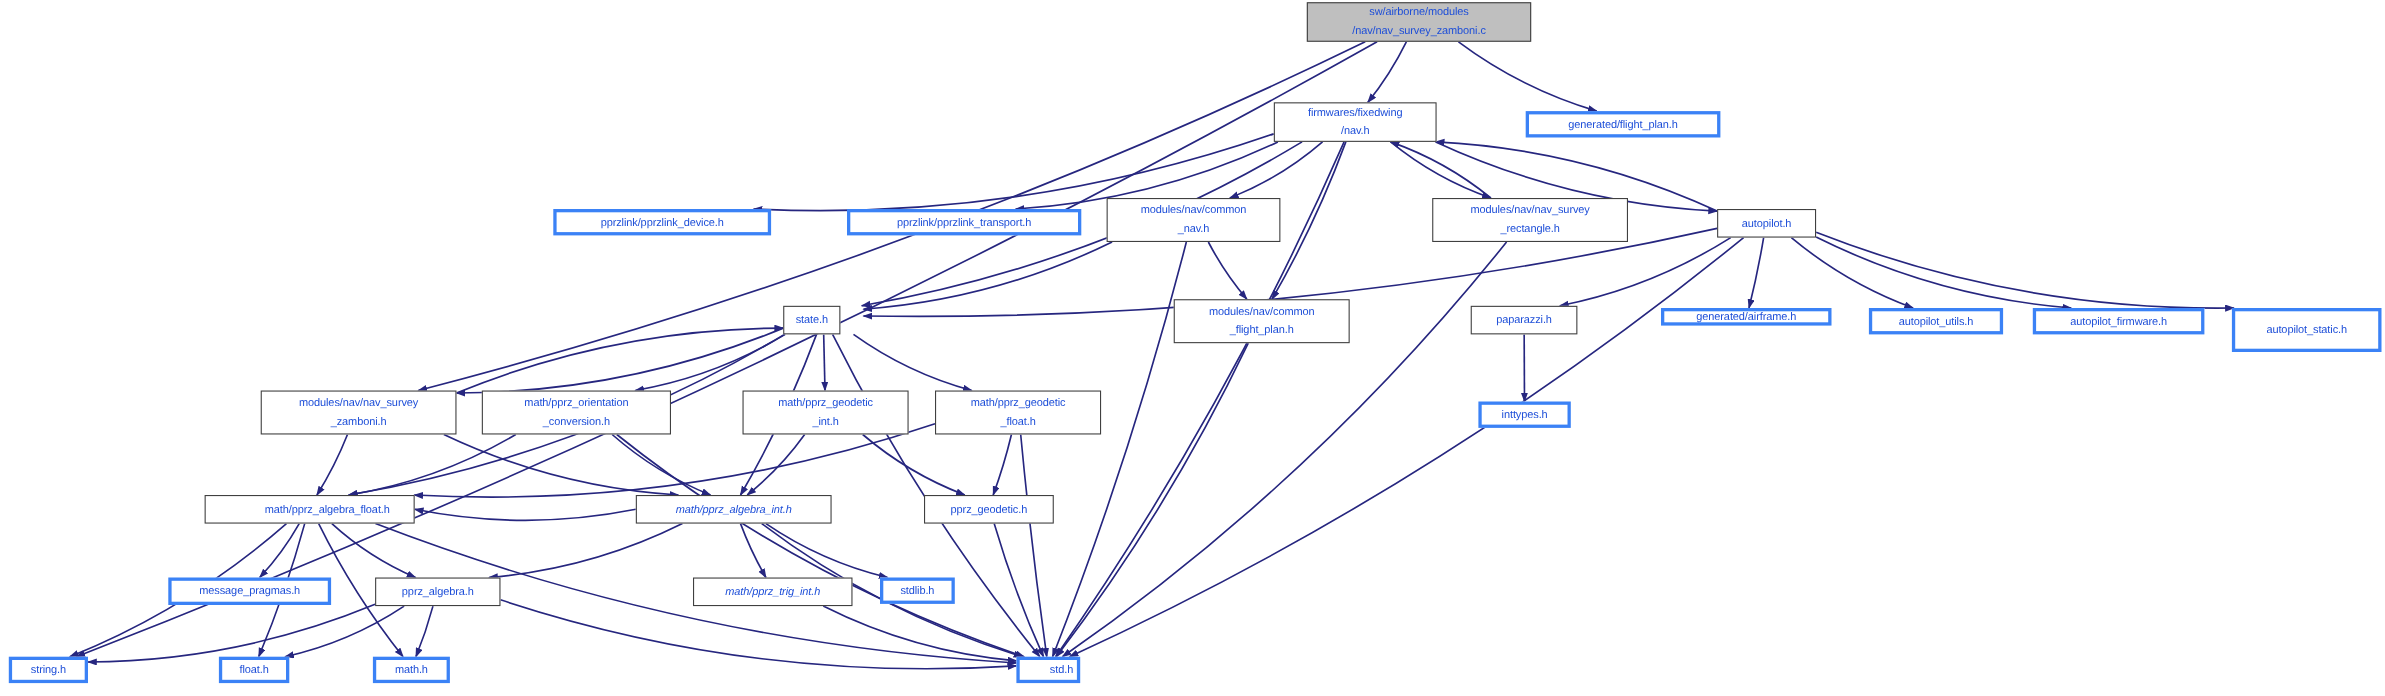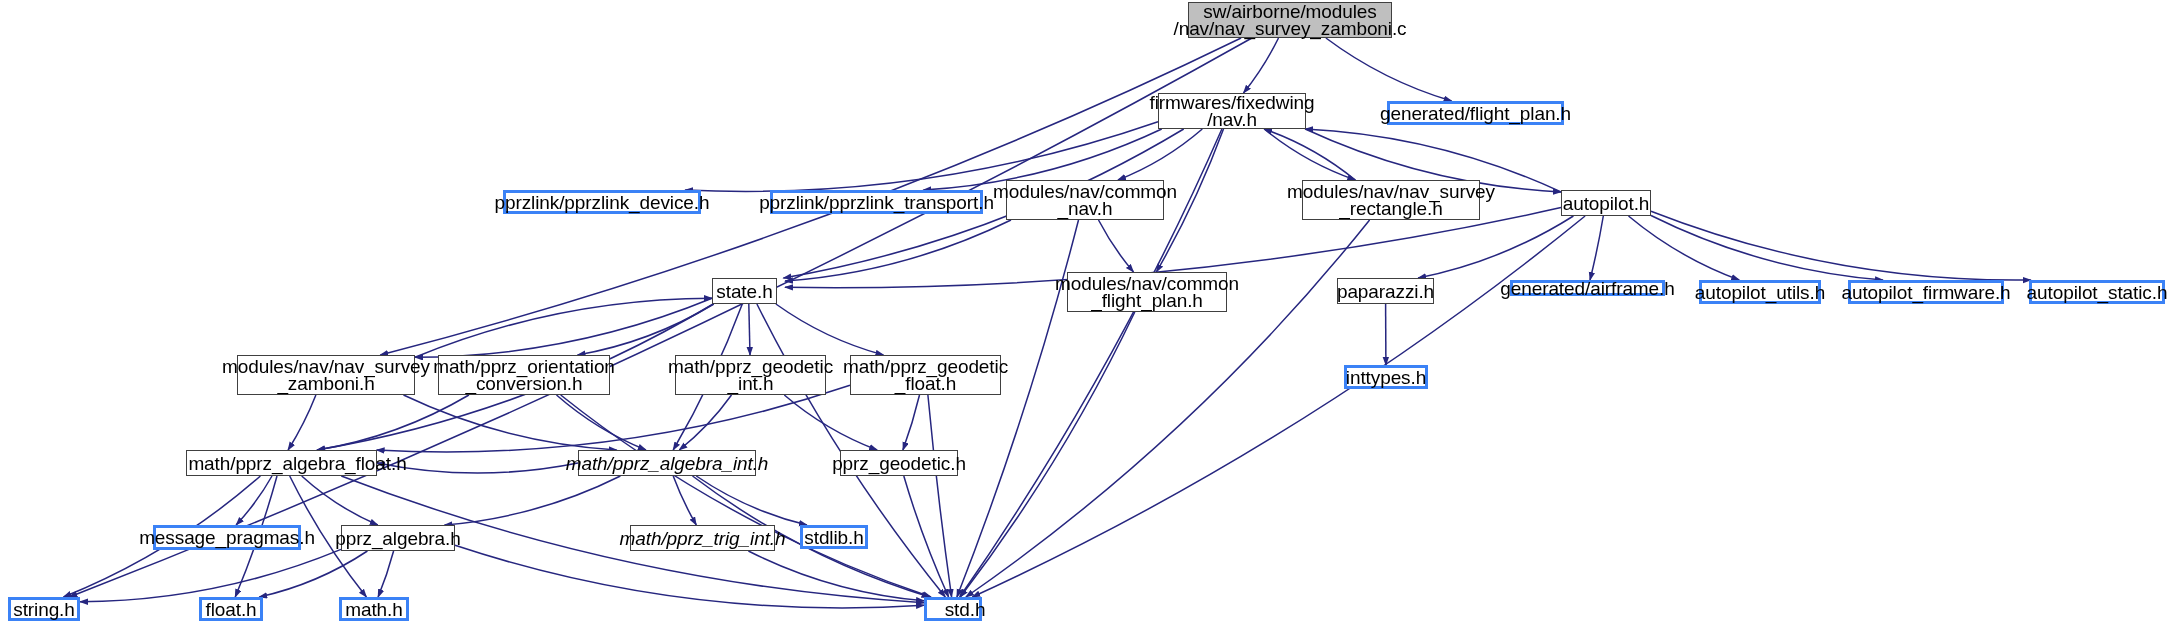--- a/index.html
+++ b/index.html
@@ -1,21 +1,21 @@
 <!DOCTYPE html>
 <html><head>
 <meta charset="utf-8">
 <style>
   html,body{margin:0;padding:0;background:#ffffff;}
   body{font-family:"Liberation Sans","DejaVu Sans",sans-serif;}
   #graph{position:relative;width:2168px;height:633px;overflow:hidden;background:#ffffff;}
   #edges{position:absolute;left:0;top:0;width:2168px;height:633px;pointer-events:none;}
   .node{position:absolute;box-sizing:border-box;display:flex;align-items:center;
         justify-content:center;text-align:center;background:#ffffff;
-        font-size:19px;line-height:17px;color:#000000;white-space:pre;
+        font-size:10px;line-height:17px;color:#1d4ed8;white-space:pre;
         letter-spacing:-0.1px;}
   .node.thin{border:3px solid #3b82f6;}
   .node.thick{border:1.6px solid #404040;align-items:center;}
   .node.root{border:1.6px solid #404040;background:#bfbfbf;}
   .node span{display:block;}
 </style>
 </head>
 <body>
 
 <div id="graph">
@@ -96,28 +96,28 @@
       <div class="node thick" style="left: 1158px; top: 93px; width: 148px; height: 36px;"><span>firmwares/fixedwing
 /nav.h</span></div>
       <div class="node thin" style="left: 1387px; top: 101px; width: 177px; height: 24px;"><span>generated/flight_plan.h</span></div>
       <div class="node thin" style="left: 503px; top: 190px; width: 198px; height: 24px;"><span>pprzlink/pprzlink_device.h</span></div>
       <div class="node thin" style="left: 770px; top: 190px; width: 213px; height: 24px;"><span>pprzlink/pprzlink_transport.h</span></div>
       <div class="node thick" style="left: 1006px; top: 180px; width: 158px; height: 40px;"><span>modules/nav/common
 _nav.h</span></div>
       <div class="node thick" style="left: 1302px; top: 180px; width: 178px; height: 40px;"><span>modules/nav/nav_survey
 _rectangle.h</span></div>
       <div class="node thick" style="left: 1561px; top: 190px; width: 90px; height: 26px;"><span>autopilot.h</span></div>
-      <div class="node thick" style="left: 712px; top: 278px; width: 65px; height: 26px;"><span>state.h</span></div>
+      <div class="node thick" style="left: 712px; top: 278px; width: 52px; height: 26px;"><span>state.h</span></div>
       <div class="node thick" style="left: 1067px; top: 272px; width: 160px; height: 40px;"><span>modules/nav/common
 _flight_plan.h</span></div>
       <div class="node thick" style="left: 1337px; top: 278px; width: 97px; height: 26px;"><span>paparazzi.h</span></div>
       <div class="node thin" style="left: 1510px; top: 280px; width: 155px; height: 16px;"><span>generated/airframe.h</span></div>
       <div class="node thin" style="left: 1699px; top: 280px; width: 122px; height: 24px;"><span>autopilot_utils.h</span></div>
       <div class="node thin" style="left: 1848px; top: 280px; width: 156px; height: 24px;"><span>autopilot_firmware.h</span></div>
-      <div class="node thin" style="left: 2029px; top: 280px; width: 136px; height: 24px;"><span>autopilot_static.h</span></div>
+      <div class="node thin" style="left: 2029px; top: 280px; width: 136px; height: 40px;"><span>autopilot_static.h</span></div>
       <div class="node thick" style="left: 237px; top: 355px; width: 178px; height: 40px;"><span>modules/nav/nav_survey
 _zamboni.h</span></div>
       <div class="node thick" style="left: 438px; top: 355px; width: 172px; height: 40px;"><span>math/pprz_orientation
 _conversion.h</span></div>
       <div class="node thick" style="left: 675px; top: 355px; width: 151px; height: 40px;"><span>math/pprz_geodetic
 _int.h</span></div>
       <div class="node thick" style="left: 850px; top: 355px; width: 151px; height: 40px;"><span>math/pprz_geodetic
 _float.h</span></div>
       <div class="node thin" style="left: 1344px; top: 365px; width: 84px; height: 24px;"><span>inttypes.h</span></div>
       <div class="node thick" style="left: 186px; top: 450px; width: 191px; height: 26px; padding-left: 32px;"><span>math/pprz_algebra_float.h</span></div>

